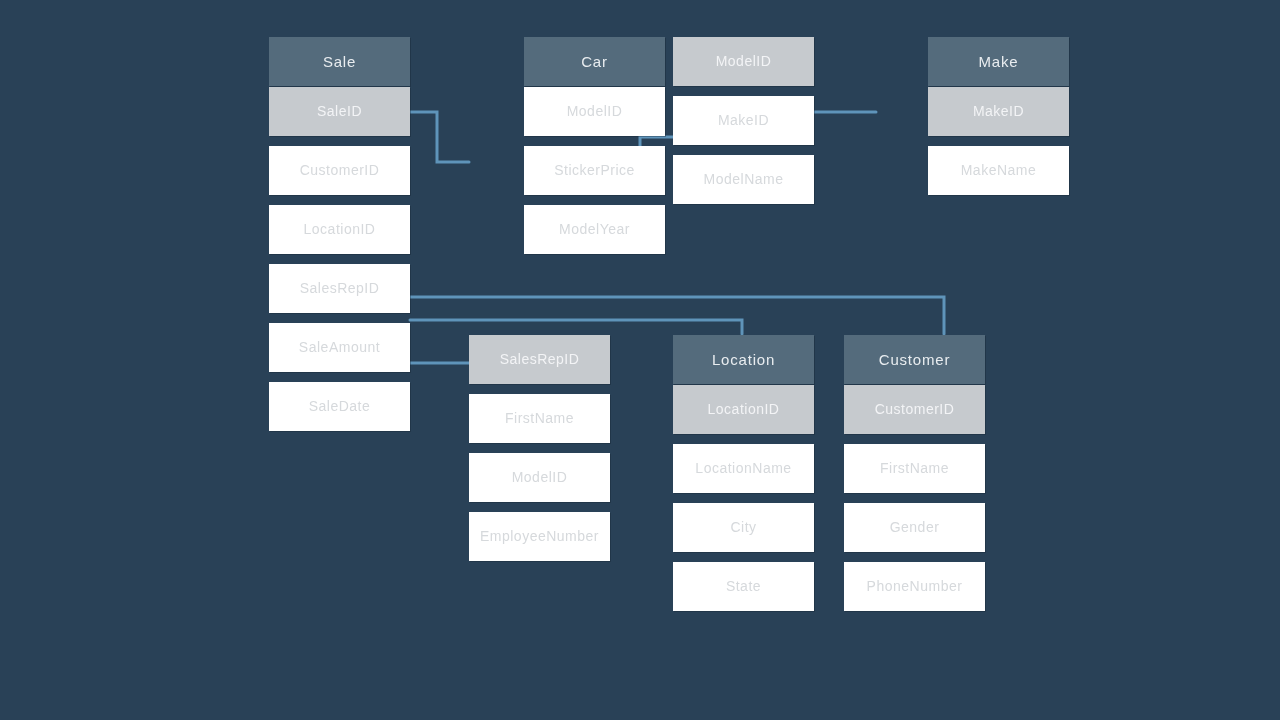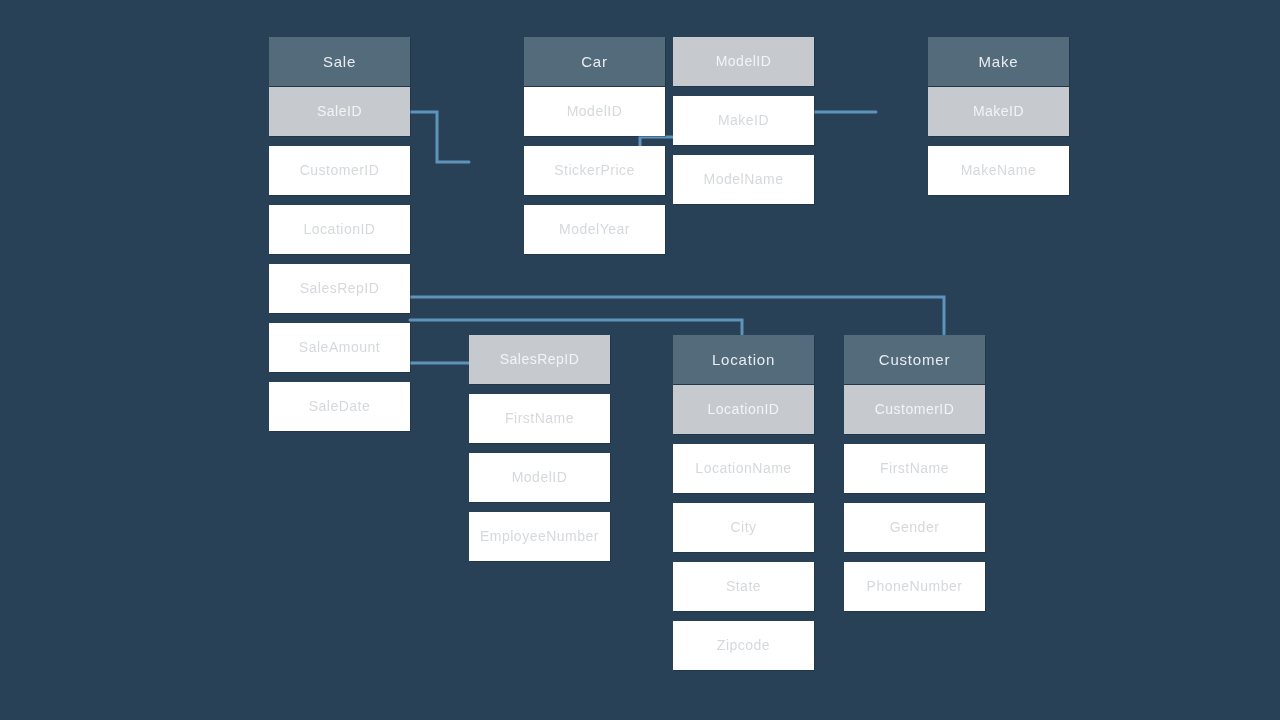--- a/index.html
+++ b/index.html
@@ -115,21 +115,20 @@
     <div class="tr">ModelID</div>
     <div class="tr">EmployeeNumber</div>
   </div>
 
   <div class="db-table" style="left:673px; top:335px;">
     <div class="th">Location</div>
     <div class="tr pk">LocationID</div>
     <div class="tr">LocationName</div>
     <div class="tr">City</div>
     <div class="tr">State</div>
-    <div class="tr">Zipcode</div>
   </div>
 
   <div class="db-table" style="left:844px; top:335px;border-radius:9px;">
     <div class="th">Customer</div>
     <div class="tr pk">CustomerID</div>
     <div class="tr">FirstName</div>
     <div class="tr">Gender</div>
     <div class="tr">PhoneNumber</div>
   </div>
 

